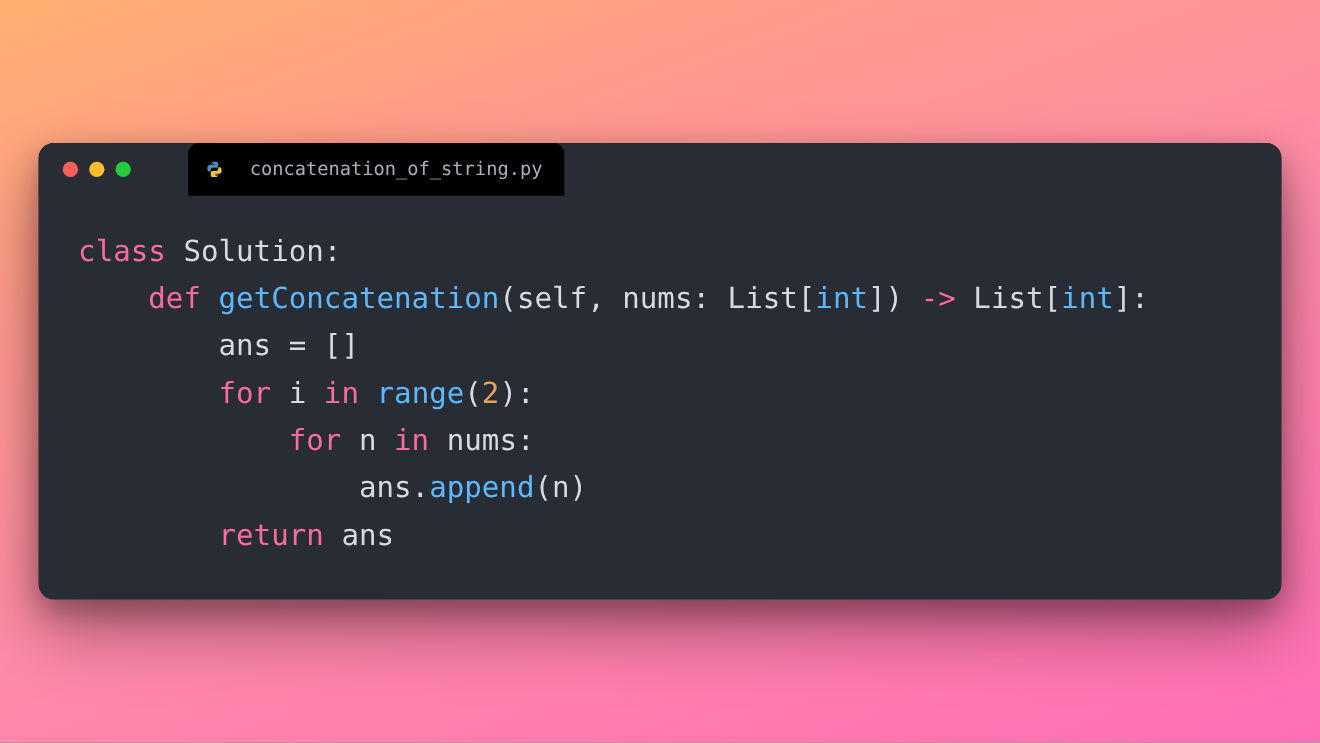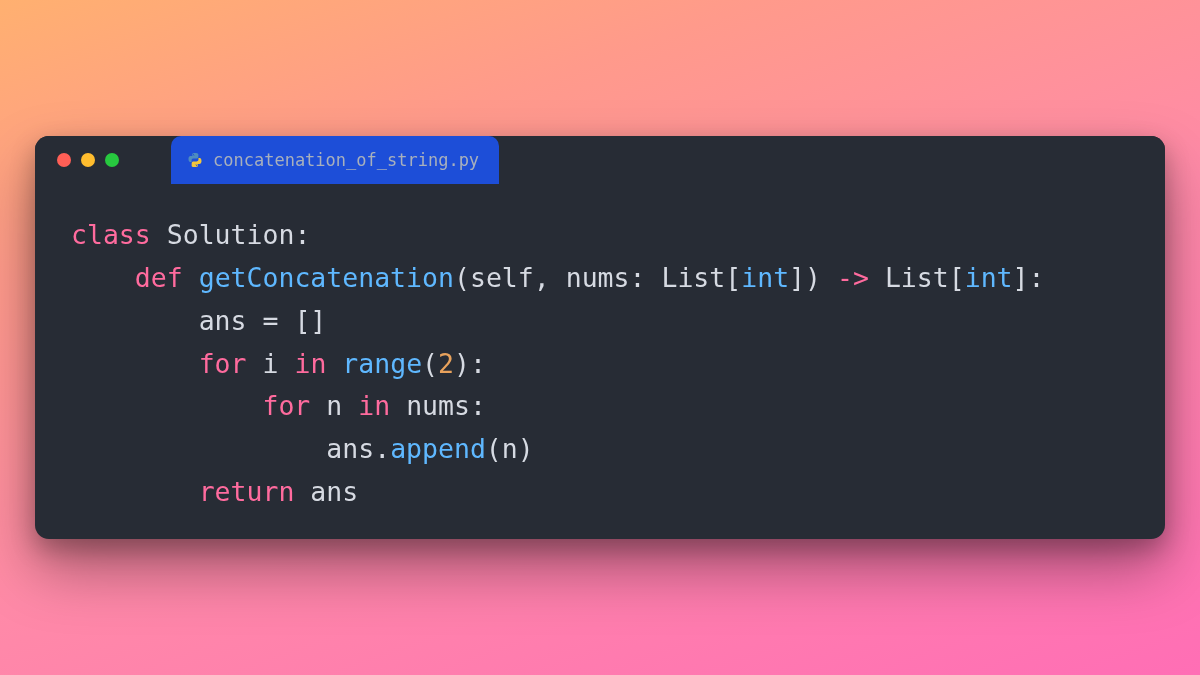--- a/index.html
+++ b/index.html
@@ -35,44 +35,44 @@
   }
   .dot {
     width: 14px;
     height: 14px;
     border-radius: 50%;
   }
   .dot.red { background: #ff5f56; }
   .dot.yellow { background: #ffbd2e; }
   .dot.green { background: #27c93f; }
   .tab {
-    background: #1d4ed8;
+    background: #000000;
     height: 48px;
     display: flex;
     align-items: center;
     padding: 0 20px 0 16px;
     border-top-left-radius: 10px;
     border-top-right-radius: 10px;
-    gap: 10px;
+    gap: 24px;
     margin-left: 30px;
   }
   .tab-icon {
     width: 16px;
     height: 16px;
     display: inline-flex;
     align-items: center;
     justify-content: center;
   }
   .tab-label {
     color: #a8b0bc;
     font-size: 17px;
     font-family: "SF Mono", ui-monospace, Menlo, Consolas, monospace;
   }
   .editor {
-    padding: 30px 36px 25px 36px;
+    padding: 30px 36px 36px 36px;
     font-size: 26.5px;
     line-height: 1.62;
     color: #d6dae2;
     white-space: pre;
   }
   .kw   { color: #ff6b9e; }   
   .name { color: #d6dae2; }   
   .func { color: #5fb8ff; }   
   .type { color: #d6dae2; }   
   .builtin { color: #5fb8ff; }

